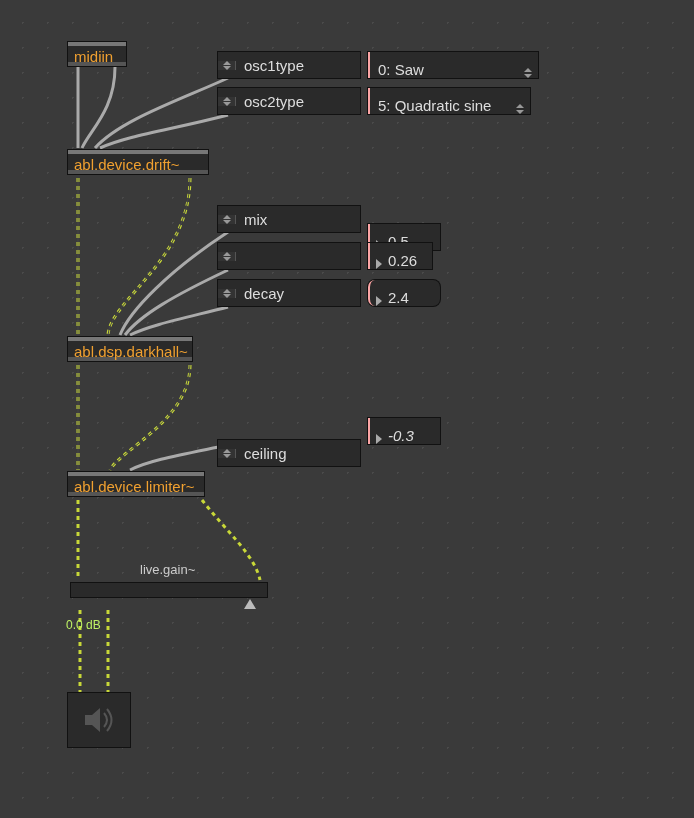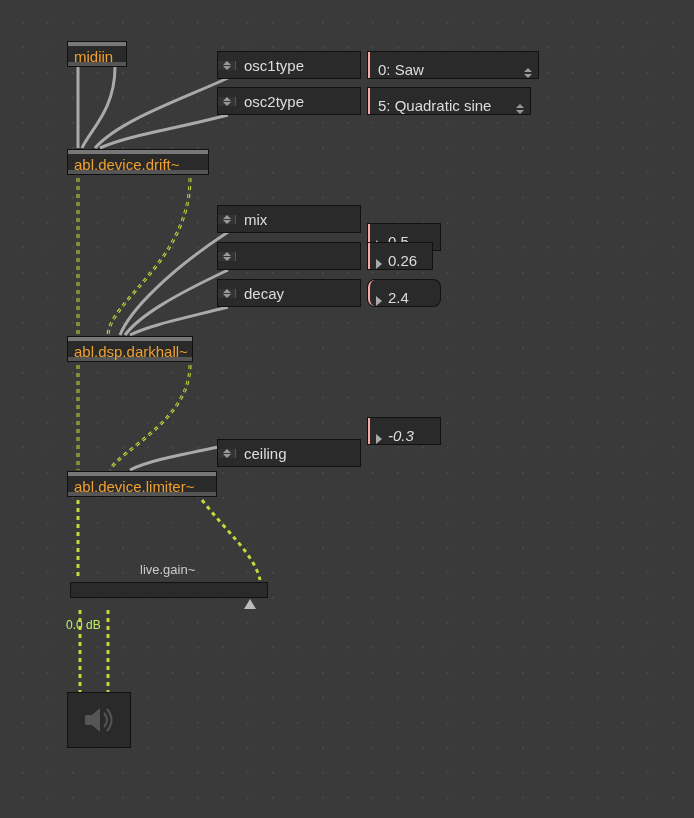--- a/index.html
+++ b/index.html
@@ -261,21 +261,21 @@
       <div class="tri up"></div>
       <div class="tri dn"></div>
     </div>
   <div class="lbl">ceiling</div>
 </div>
 <div class="node val-box" style="left:368px; top:418px; width:72px;font-style:italic;">
   <div class="tri-r"></div>
   <span class="v">-0.3</span>
 </div>
 
-<div class="node" style="left:68px; top:472px; width:148px;">
+<div class="node" style="left:68px; top:472px; width:136px;">
   <div class="object-box">
     <span>abl.device.limiter~</span>
   </div>
 </div>
 
 <div class="gain-label" style="left:140px; top:562px;text-align:right;">live.gain~</div>
 <div class="slider-track" style="left:70px; top:582px; width:198px;"></div>
 <div class="slider-knob" style="left:244px; top:599px;"></div>
 <div class="db-label" style="left:66px; top:618px;">0.0 dB</div>
 

